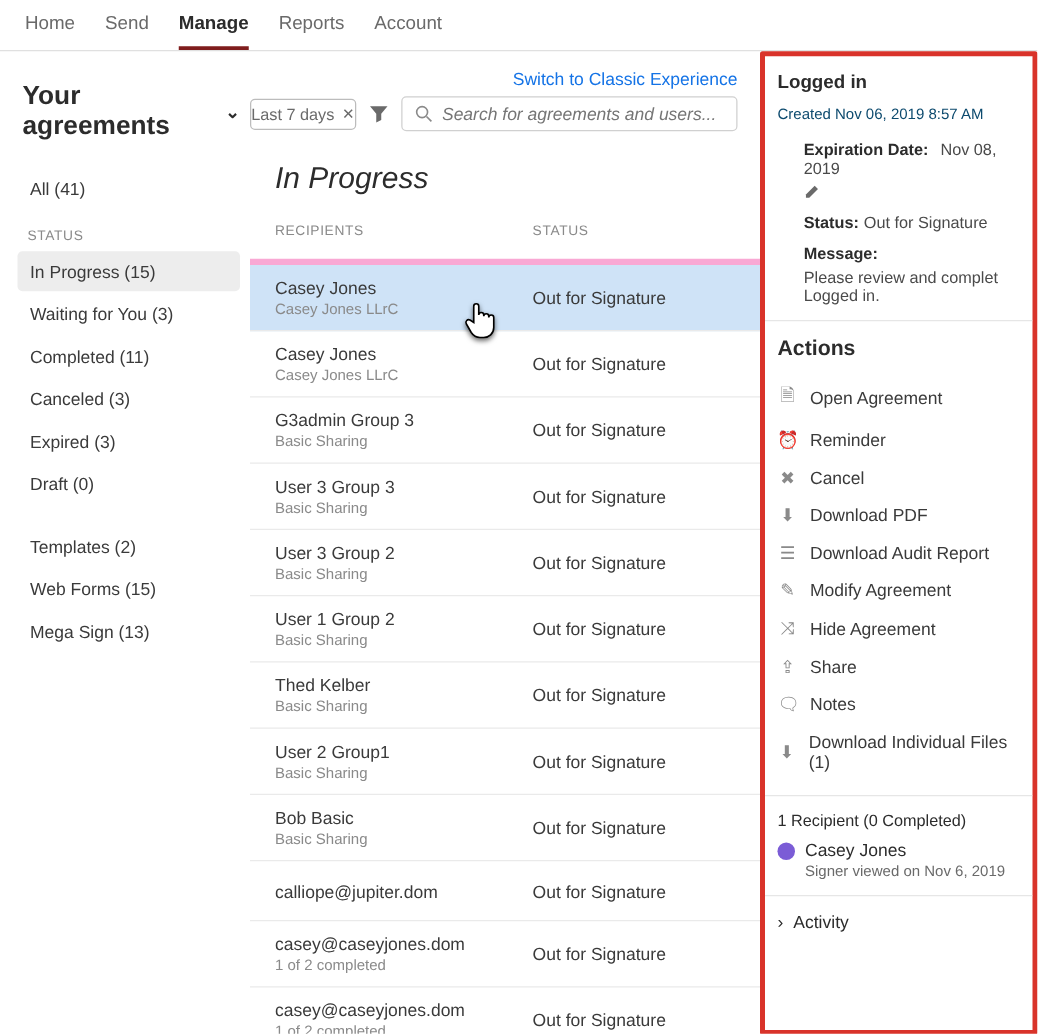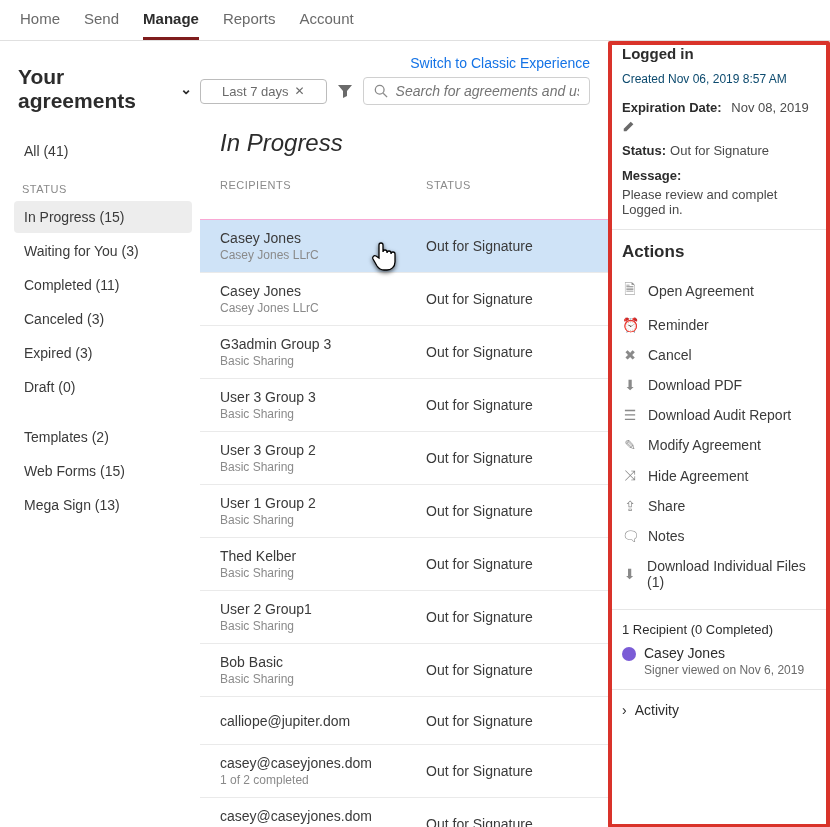--- a/index.html
+++ b/index.html
@@ -46,21 +46,21 @@
   .center {
     flex: 1;
     padding: 8px 0 0 0;
     min-width: 0;
   }
   .right {
     width: 222px;
     flex: 0 0 222px;
     border: 4px solid #d9332a;
     border-radius: 2px;
-    padding: 0 10px;
+    padding: 12px 10px;
     overflow: hidden;
     position: relative;
   }
 
   
   .switch-link {
     text-align: right;
     color: #1473e6;
     font-size: 14px;
     padding-right: 18px;
@@ -78,21 +78,21 @@
     font-weight: 600;
     flex: 0 0 auto;
     display: flex;
     align-items: center;
     gap: 22px;
   }
   .ya .chev { font-size: 14px; }
   .chip {
     border: 1px solid #bcbcbc;
     border-radius: 4px;
-    padding: 4px 21px;
+    padding: 4px 0;
     font-size: 13px;
     color: #6a6a6a;
     display: flex;
     align-items: center;
     gap: 6px;
     cursor: pointer;
   }
   .chip .x { font-size: 12px; }
   .filter-icon { color: #6a6a6a; cursor: pointer; }
   .search-wrap {
@@ -137,25 +137,25 @@
   
   .section-title {
     font-size: 24px;
     font-weight: 300;
     padding: 12px 0 6px 20px;
     color: #2c2c2c;
     font-style: italic;
   }
   .list-head {
     display: flex;
-    padding: 16px 20px 28px 20px;
+    padding: 16px 20px 16px 20px;
     font-size: 11px;
     letter-spacing: 0.5px;
     color: #8a8a8a;
-    border-bottom: 1px solid #f9a8d4;
+    border-bottom: 5px solid #f9a8d4;
   }
   .list-head .col-rec { flex: 0 0 56%; }
   .list-head .col-stat { flex: 1; }
   .rows { }
   .row {
     display: flex;
     align-items: center;
     padding: 10px 20px 10px 20px;
     border-bottom: 1px solid #eaeaea;
     cursor: pointer;
@@ -172,21 +172,21 @@
     left: 370px;
     top: 240px;
     font-size: 26px;
     pointer-events: none;
     filter: drop-shadow(0 2px 2px rgba(0,0,0,0.6));
   }
 
   
   .rp-title { font-weight: 700; font-size: 15px; }
   .rp-created { font-size: 12px; color: #0c4a6e; margin-top: 10px; margin-bottom: 14px; }
-  .rp-field { font-size: 13px; margin-bottom: 10px; display: flex; flex-wrap: wrap; gap: 4px; }
+  .rp-field { font-size: 13px; margin-bottom: 10px; display: flex; flex-wrap: wrap; gap: 4px; margin-left: 21px; }
   .rp-field-line { display:flex; align-items:center; justify-content:space-between; }
   .rp-field .lbl { font-weight: 700; }
   .rp-field .val { color: #4a4a4a; }
   .pencil { color: #6a6a6a; cursor: pointer; }
   .rp-divider { height: 1px; background: #e6e6e6; margin: 12px -10px; }
   .rp-section-hdr { font-size: 17px; font-weight: 600; margin-bottom: 10px; }
   .action-item {
     display: flex; align-items: center; gap: 10px;
     padding: 7px 0; color: #3a3a3a; font-size: 14px; cursor: pointer;
   }

